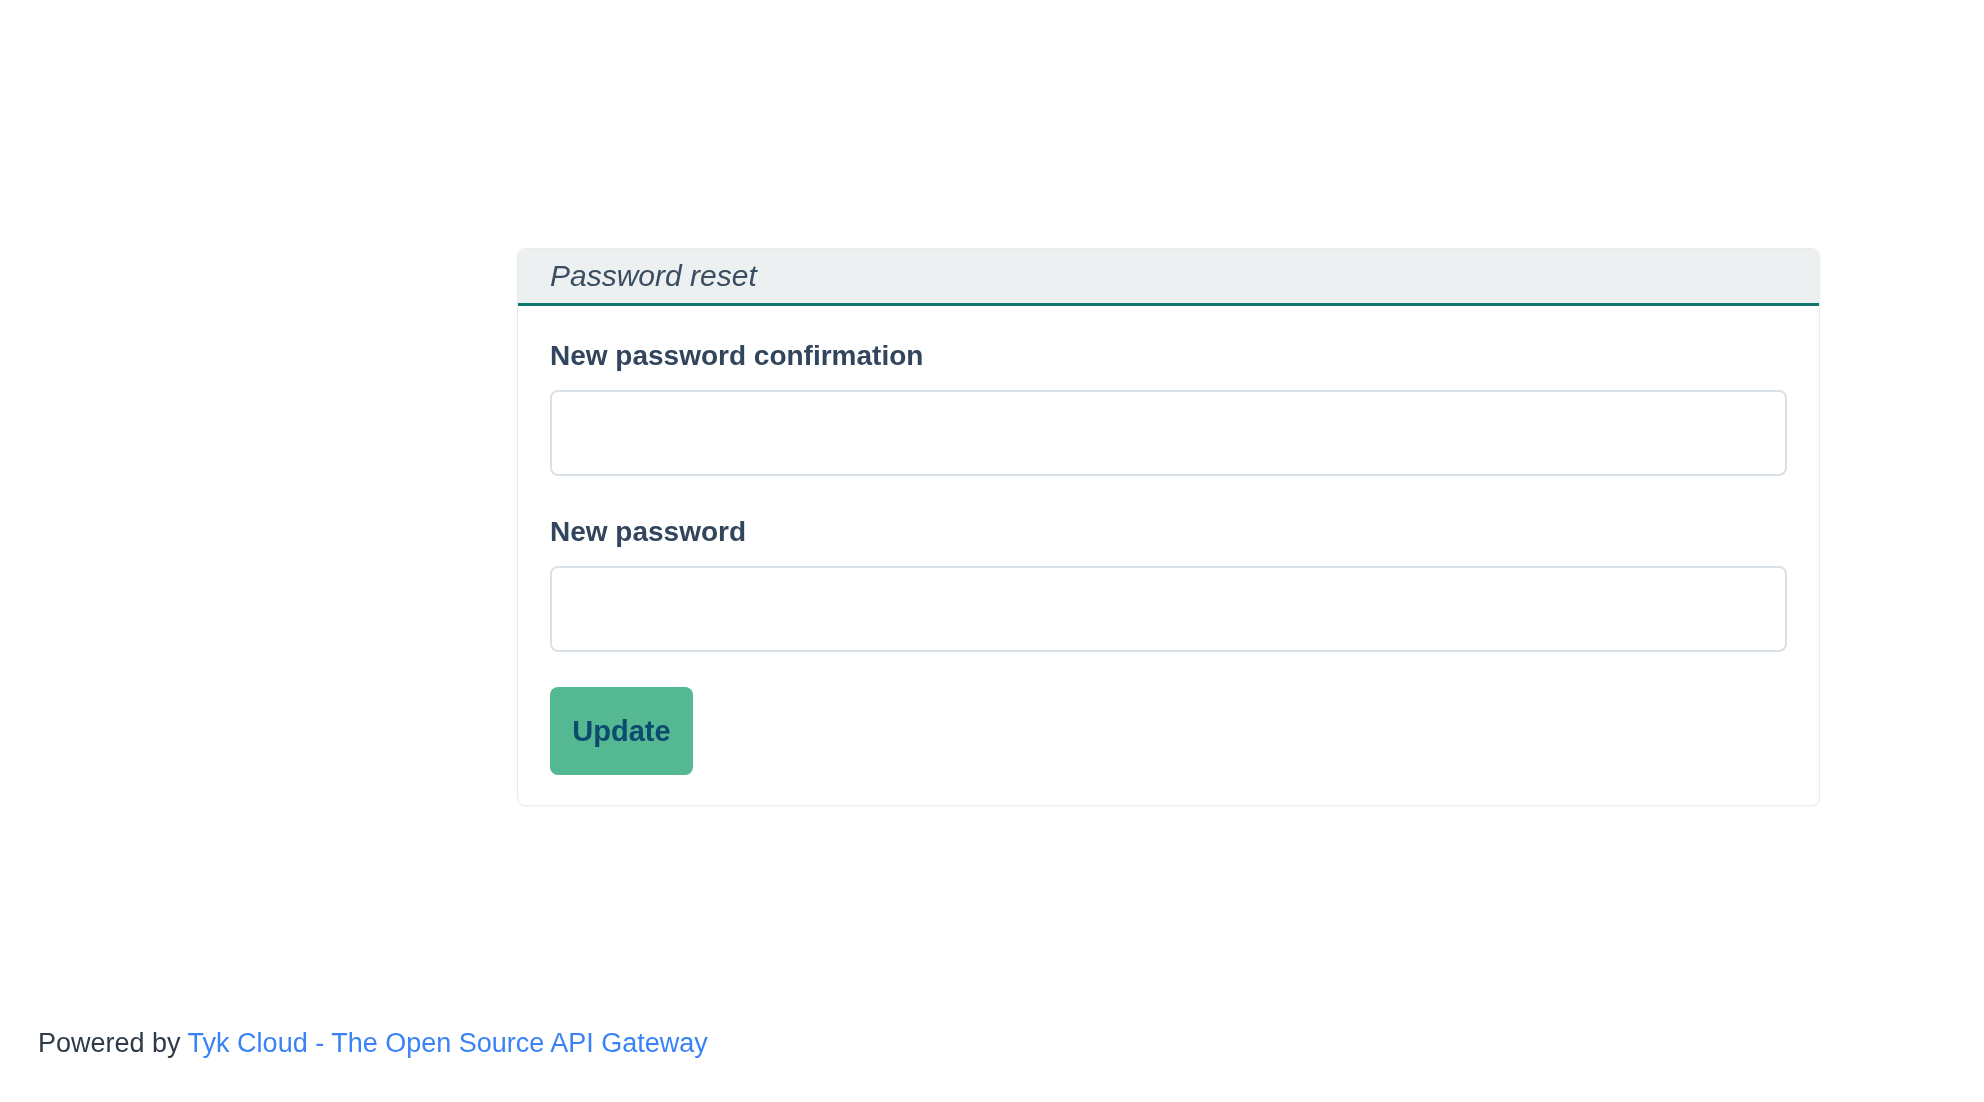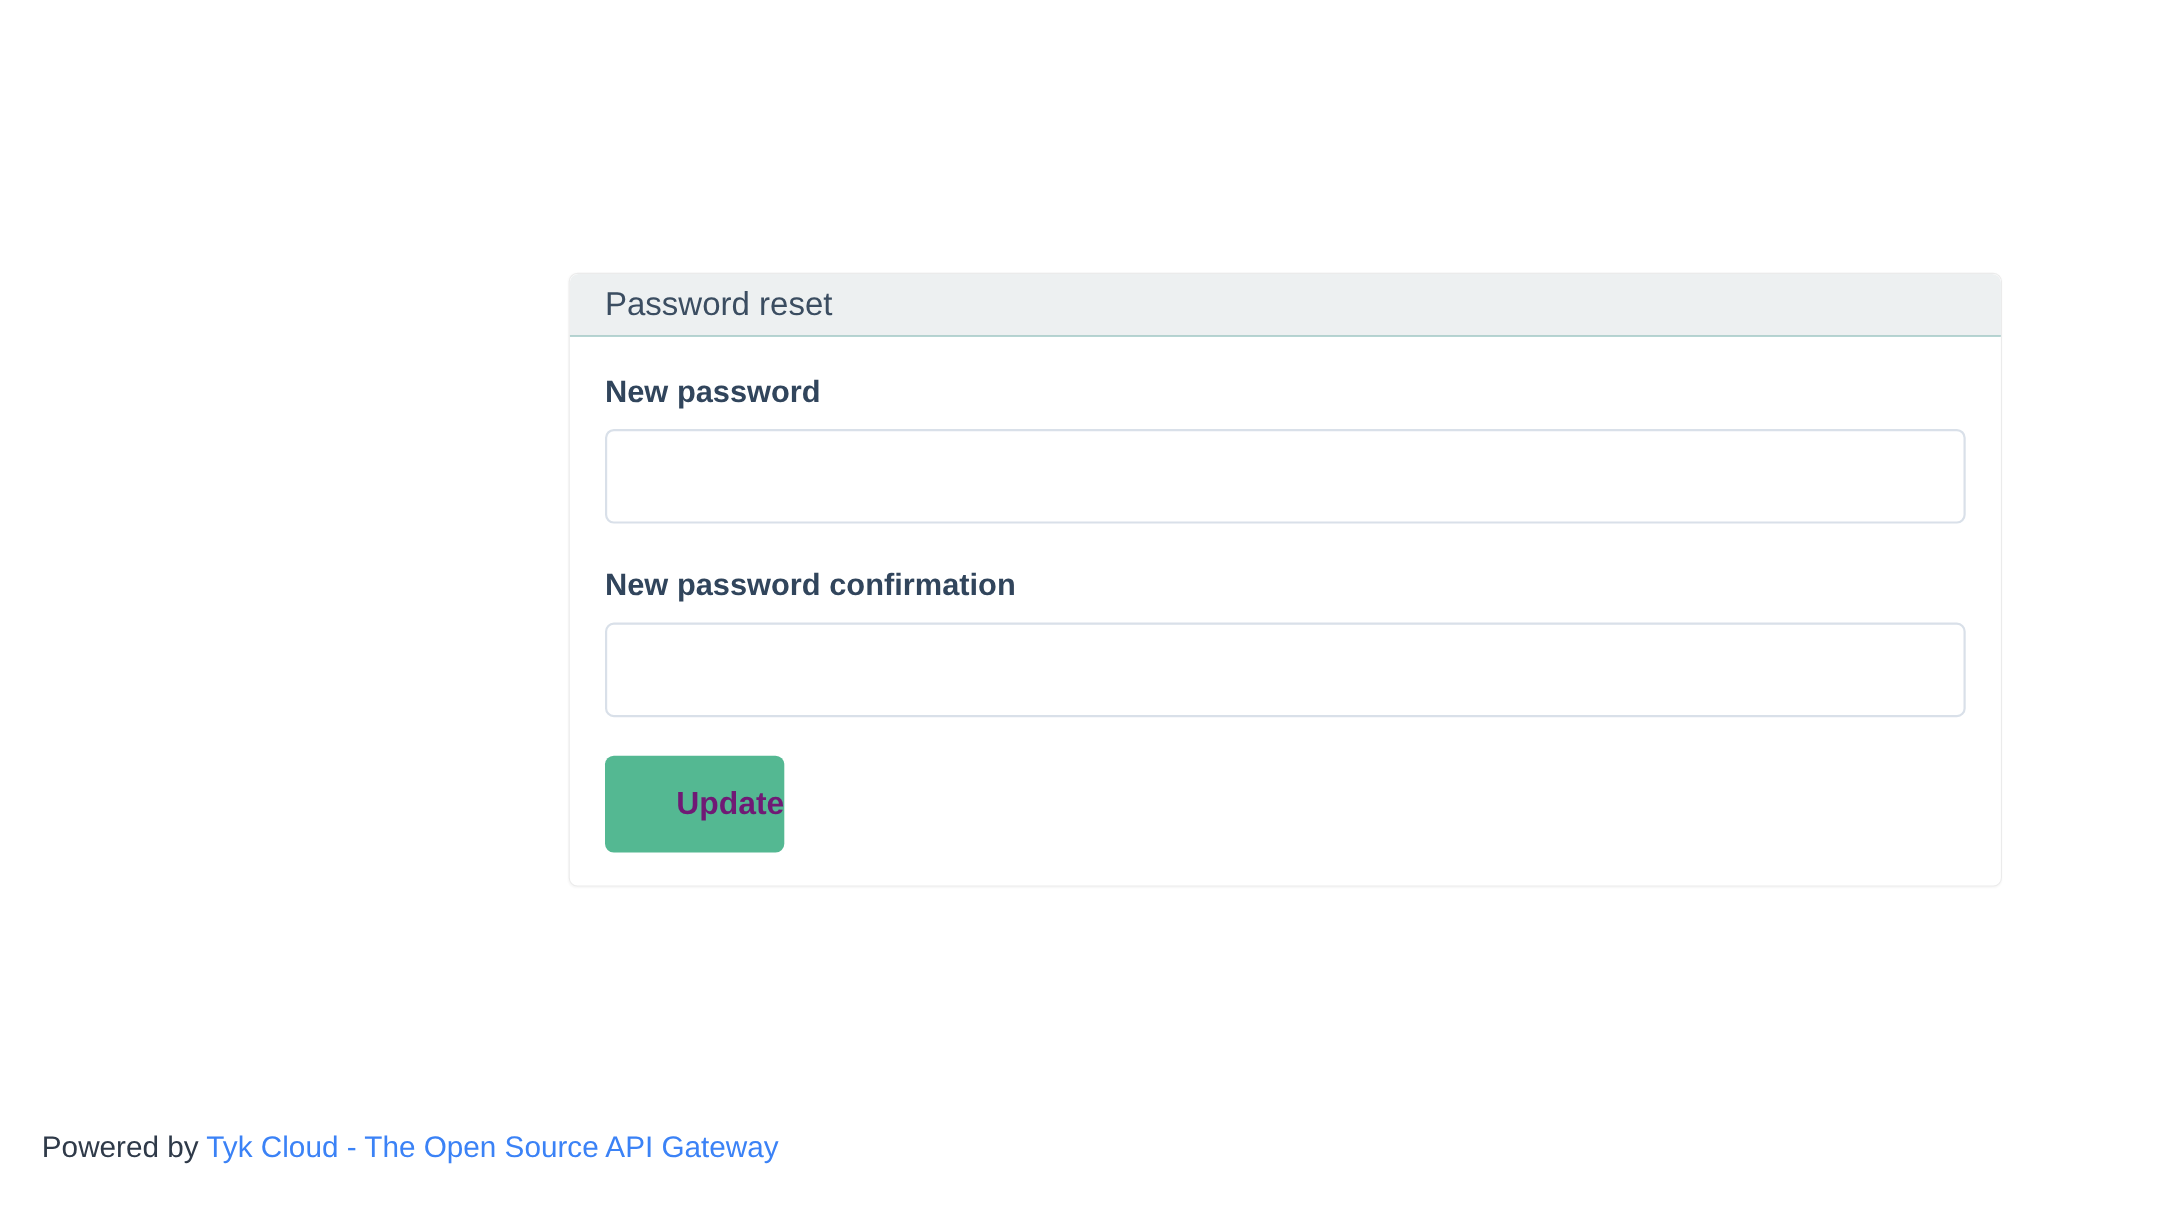--- a/index.html
+++ b/index.html
@@ -53,25 +53,26 @@
     top: 248px;
     width: 1303px;
     background: #ffffff;
     border: 1px solid #ebebeb;
     border-radius: 8px;
     box-shadow: 0 1px 2px rgba(0,0,0,0.04);
   }
   .card-header {
     height: 57px;
     background: #edf0f1;
-    border-bottom: 1px solid #0f766e;
+    border-bottom: 3px solid #0f766e;
     border-radius: 8px 8px 0 0;
     display: flex;
     align-items: center;
     padding-left: 32px;
+    font-style: italic;
   }
   .card-title {
     font-size: 30px;
     font-weight: 400;
     color: #3b4d61;
   }
   .card-body {
     padding: 34px 32px 30px 32px;
   }
   .field-label {
@@ -92,31 +93,30 @@
     border: 2px solid #d9e0e9;
     border-radius: 8px;
     background: #ffffff;
     font-size: 28px;
     color: #31455c;
     padding: 0 20px;
     outline: none;
   }
   .submit-btn {
     margin-top: 35px;
-    width: 163px;
+    width: 143px;
     height: 88px;
     background: #54b892;
     border: none;
     border-radius: 8px;
-    color: #701a75;
+    color: #0c4a6e;
     font-family: "Liberation Sans", sans-serif;
     font-size: 29px;
     font-weight: 600;
     cursor: pointer;
-    text-align: right;
   }
 
   
   .footer {
     position: absolute;
     left: 38px;
     top: 1028px;
     font-size: 27px;
     color: #2f3a49;
   }
@@ -132,26 +132,26 @@
 <div class="page">
 
 
   <section class="card">
     <header class="card-header">
       <h2 class="card-title">Password reset</h2>
     </header>
     <div class="card-body">
 
       <div class="field">
-        <label class="field-label">New password</label>
+        <label class="field-label">New password confirmation</label>
         <input class="text-input" type="password" value="" style="">
       </div>
 
       <div class="field">
-        <label class="field-label">New password confirmation</label>
+        <label class="field-label">New password</label>
         <input class="text-input" type="password" value="" style="">
       </div>
 
       <button class="submit-btn">Update</button>
     </div>
   </section>
 
   <footer class="footer">
     <span>Powered by </span><a class="footer-link">Tyk Cloud - The Open Source API Gateway</a>
   </footer>

